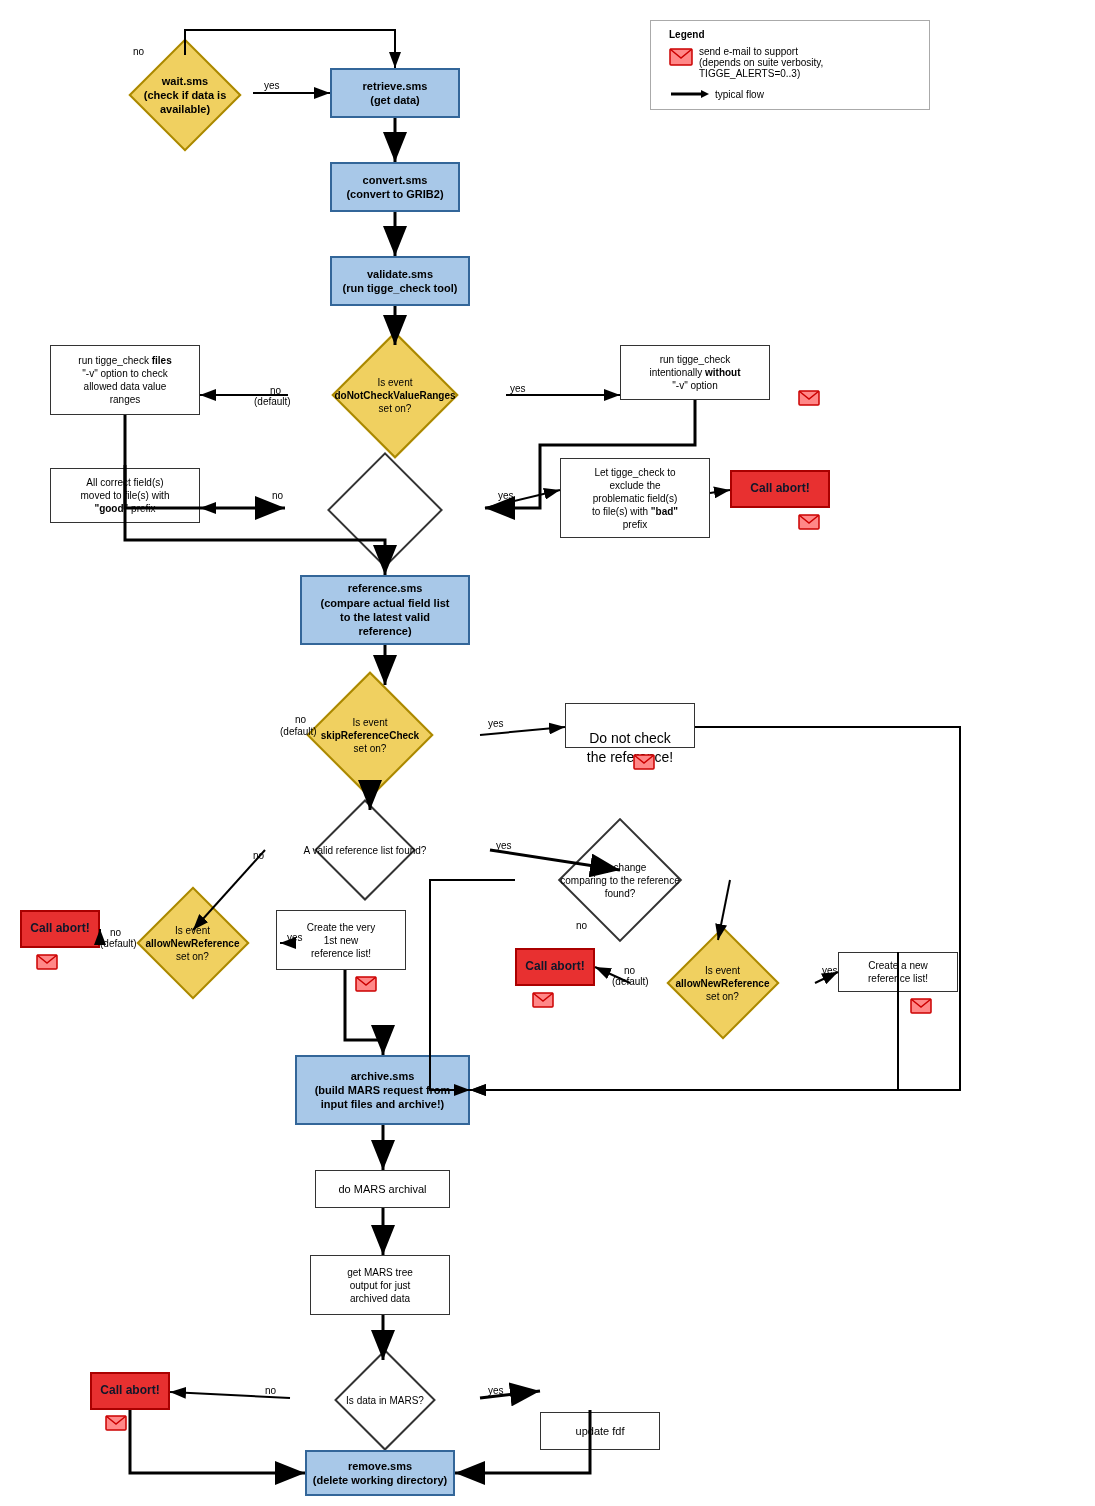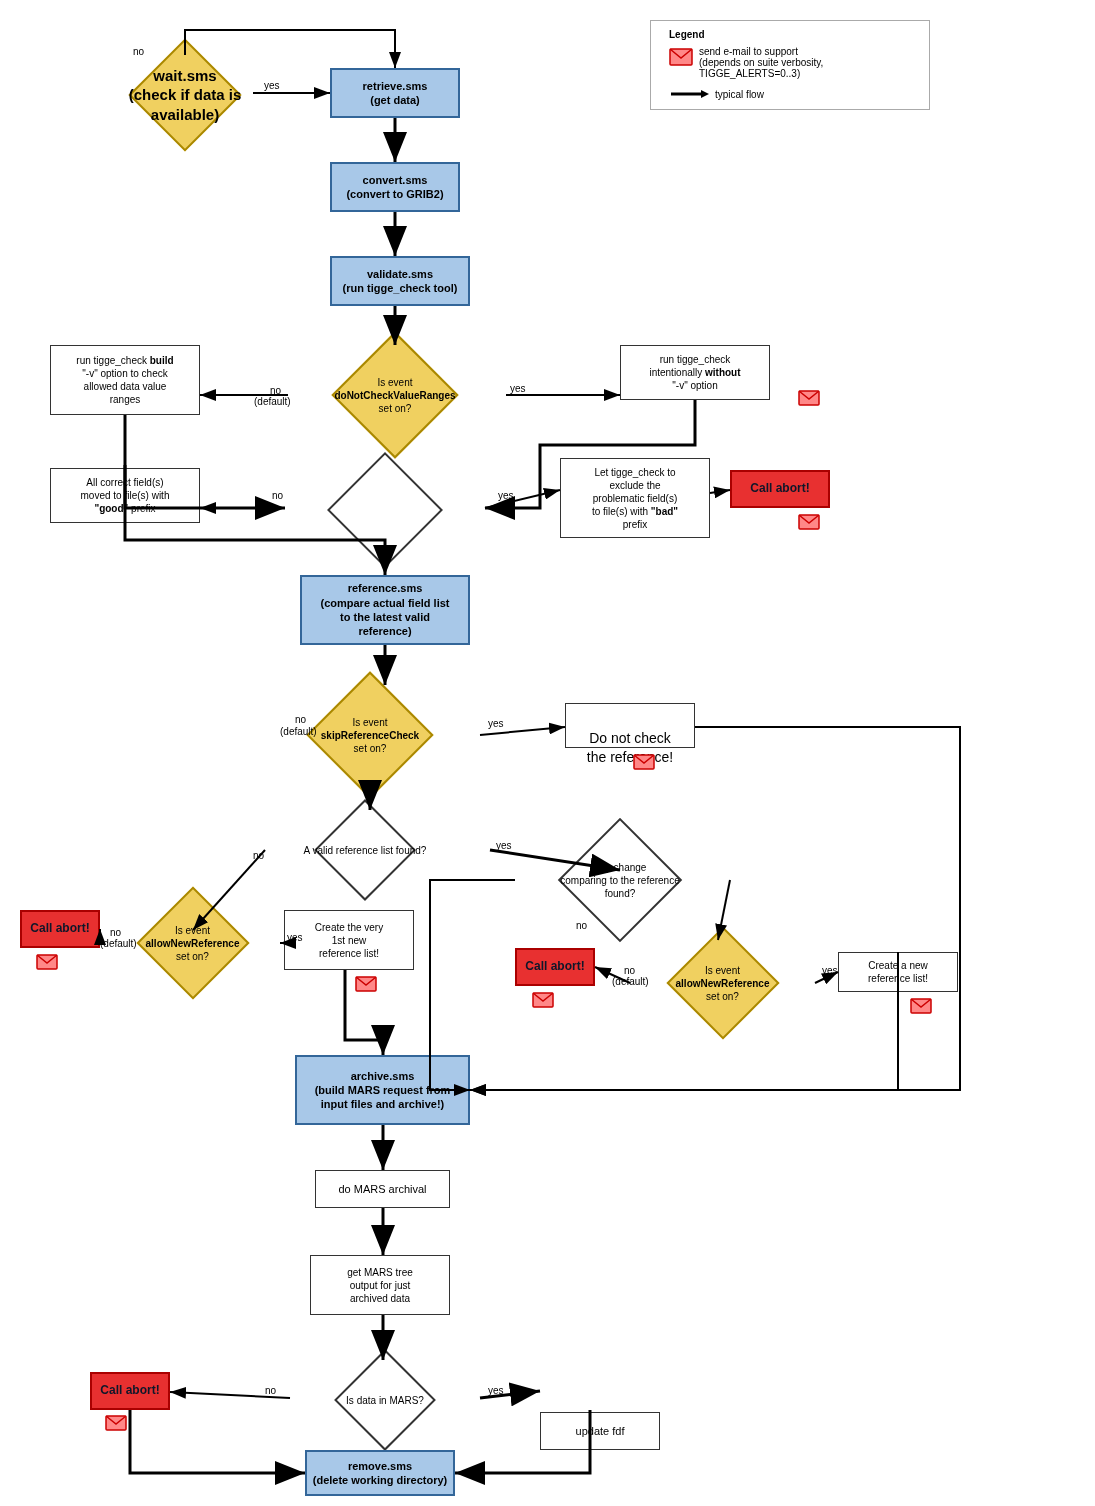--- a/index.html
+++ b/index.html
@@ -62,21 +62,21 @@
       background: #f0d060;
       border-color: #aa8800;
     }
     .diamond-inner.white {
       background: #fff;
       border-color: #333;
     }
     .diamond-text {
       position: absolute;
       text-align: center;
-      font-size: 15px;
+      font-size: 11px;
       line-height: 1.3;
       z-index: 2;
     }
     
     .email-icon {
       position: absolute;
       width: 22px;
       height: 16px;
     }
     .email-icon svg {
@@ -156,21 +156,21 @@
   </div>
 
   <div class="diamond" style="left:285px;top:345px;width:220px;height:100px;">
     <div class="diamond-inner yellow" style="width:90px;height:90px;"></div>
     <div class="diamond-text" style="width:210px;font-size:10px;">
       Is event<br><strong>doNotCheckValueRanges</strong><br>set on?
     </div>
   </div>
 
   <div class="box box-white" style="left:50px;top:345px;width:150px;height:70px;">
-    <span style="font-size:10px;white-space:pre-line;">run tigge_check <strong>build</strong>
+    <span style="font-size:10px;white-space:pre-line;">run tigge_check <strong>files</strong>
 "-v" option to check
 allowed data value
 ranges</span>
   </div>
 
   <div class="box box-white" style="left:620px;top:345px;width:150px;height:55px;">
     <span style="font-size:10px;white-space:pre-line;">run tigge_check
 intentionally <strong>without</strong>
 "-v" option</span>
   </div>
@@ -251,21 +251,21 @@
   <div class="box box-red" style="left:20px;top:910px;width:80px;height:38px;">
     <span>Call abort!</span>
   </div>
   <div class="email-icon" style="left:36px;top:954px;">
     <svg width="22" height="16">
         <rect x="1" y="1" width="20" height="14" fill="#f88" stroke="#c00" stroke-width="1.5" rx="1"></rect>
         <polyline points="1,1 11,9 21,1" fill="none" stroke="#c00" stroke-width="1.5"></polyline>
       </svg>
   </div>
 
-  <div class="box box-white" style="left:284px;top:910px;width:130px;height:60px;">
+  <div class="box box-white" style="left:276px;top:910px;width:130px;height:60px;">
     <span style="font-size:10px;white-space:pre-line;text-align:center;">Create the very
 1st new
 reference list!</span>
   </div>
   <div class="email-icon" style="left:355px;top:976px;">
     <svg width="22" height="16">
         <rect x="1" y="1" width="20" height="14" fill="#f88" stroke="#c00" stroke-width="1.5" rx="1"></rect>
         <polyline points="1,1 11,9 21,1" fill="none" stroke="#c00" stroke-width="1.5"></polyline>
       </svg>
   </div>

